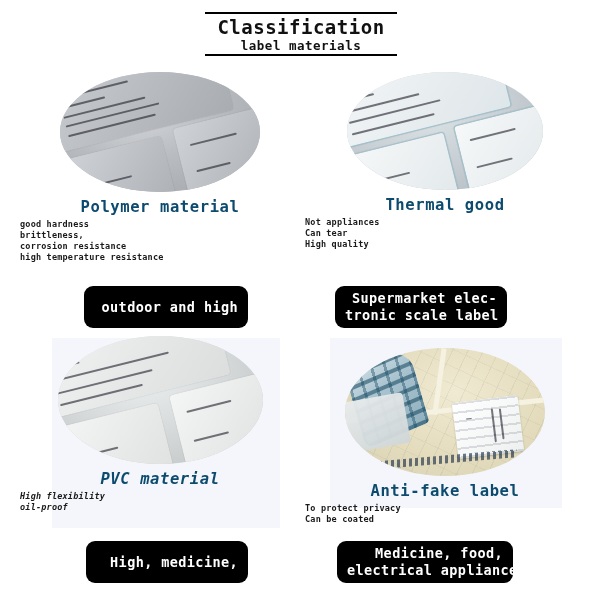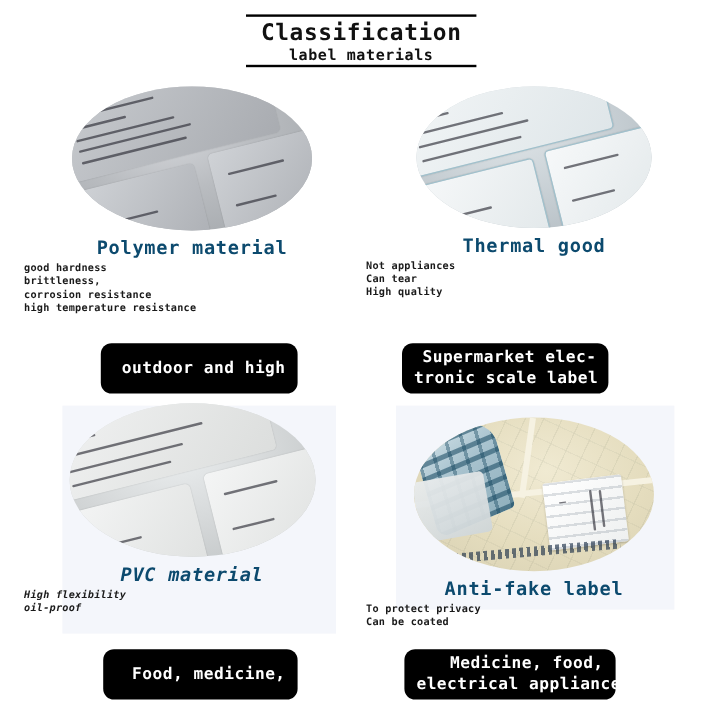--- a/index.html
+++ b/index.html
@@ -255,21 +255,21 @@
     </div>
   </div>
   <div class="caption-title">PVC material</div>
   <div class="caption-lines">
     <div>High flexibility</div>
     <div>oil-proof</div>
   </div>
 </div>
 
 <div id="badge-food" class="badge">
-  <div>Food, medicine,</div>
+  <div>High, medicine,</div>
 </div>
 
 <div id="card-antifake" class="card">
   <div id="photo-antifake" class="photo">
     <div class="inner">
 
       <div style="position:absolute;inset:0;opacity:.16;
                   background:
                     repeating-linear-gradient(115deg, rgba(120,130,110,.6) 0 1px, transparent 1px 14px),
                     repeating-linear-gradient(25deg, rgba(120,130,110,.45) 0 1px, transparent 1px 16px);"></div>

